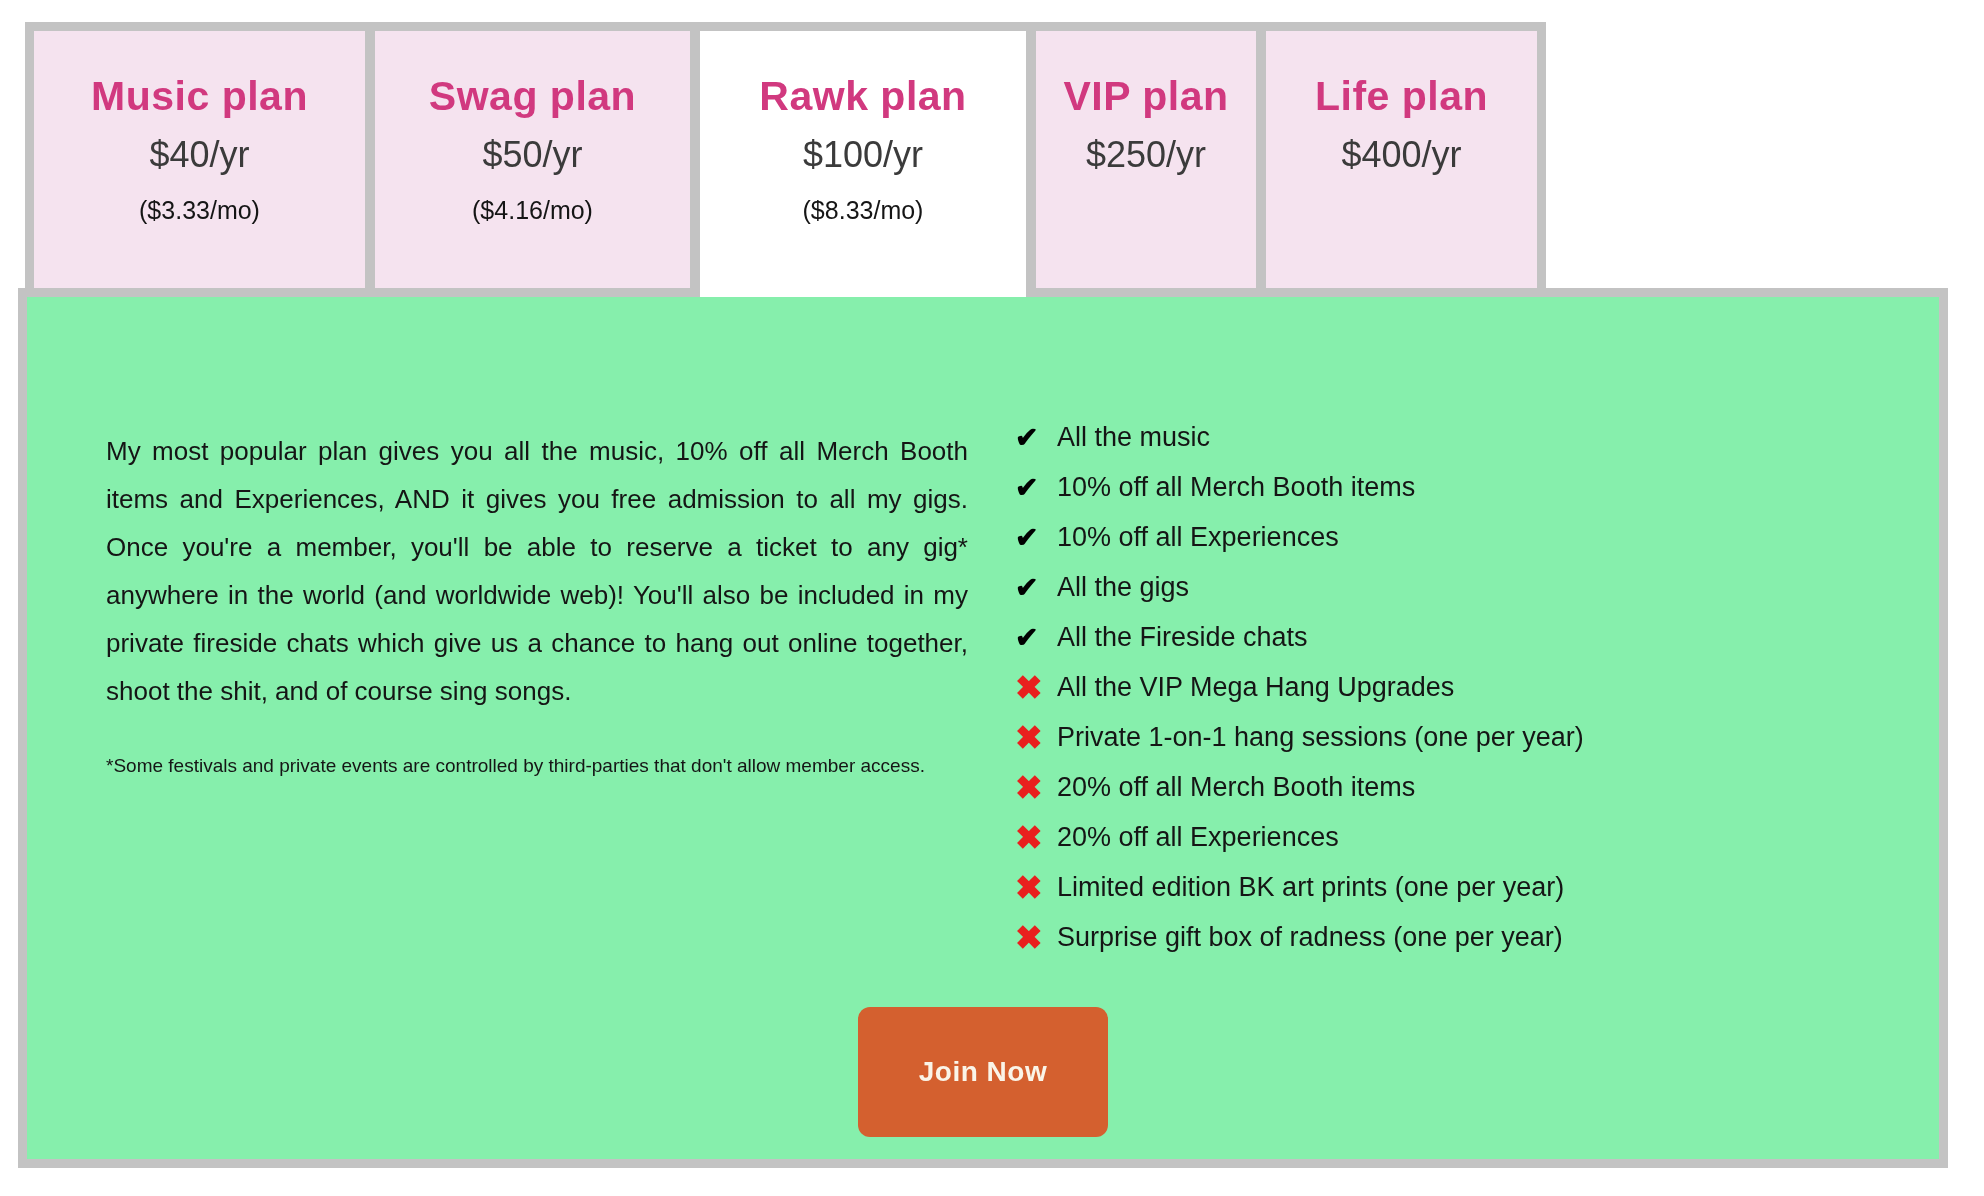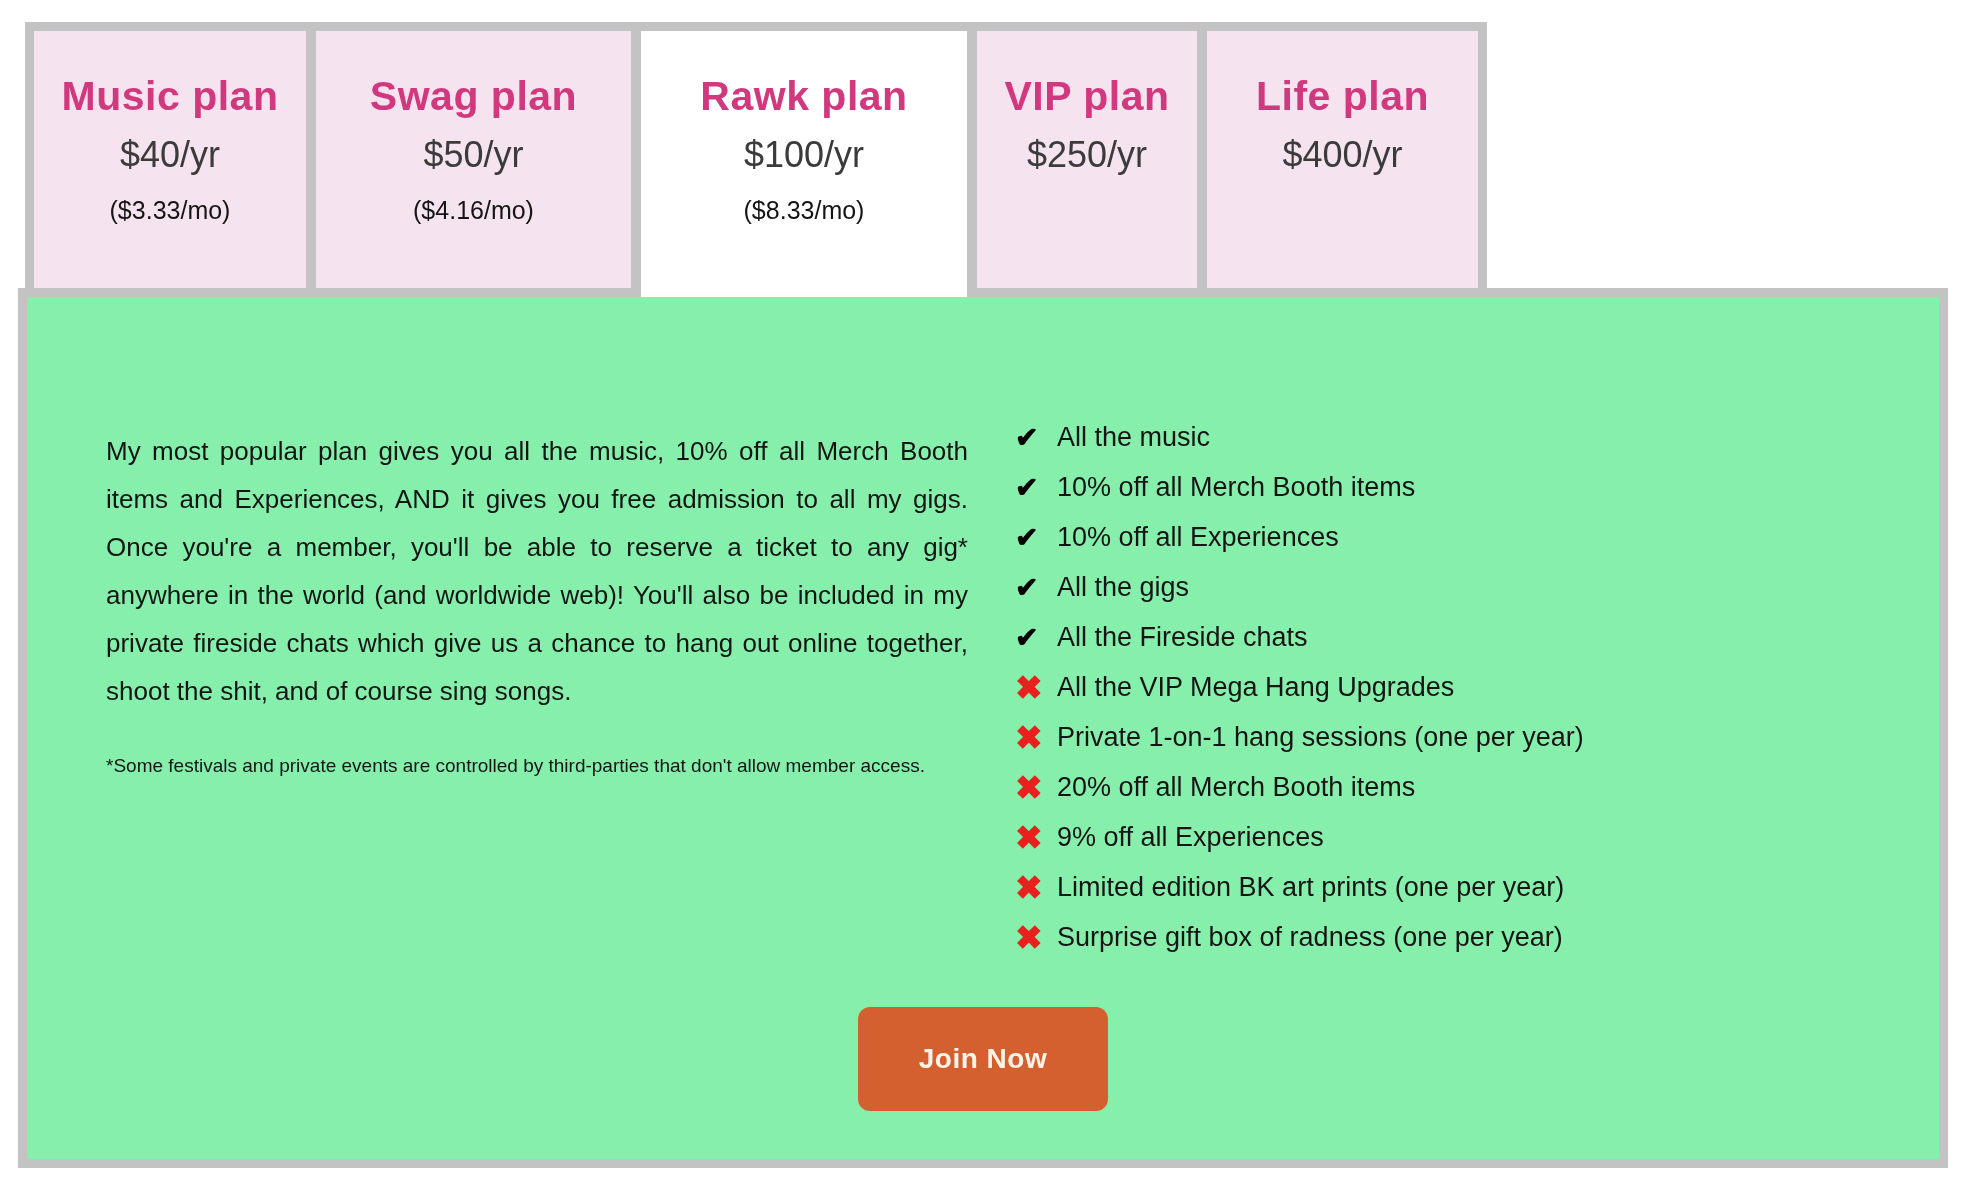--- a/index.html
+++ b/index.html
@@ -33,21 +33,21 @@
   }
   .tab {
     height: 257px;
     background: var(--tab-pink-bg);
     display: flex;
     flex-direction: column;
     align-items: center;
     padding-top: 42px;
     cursor: pointer;
   }
-  .tab:nth-of-type(1) { width: 272px; }
+  .tab:nth-of-type(1) { width: 331px; }
   .tab:nth-of-type(2) { width: 315px; }
   .tab:nth-of-type(3) { width: 326px; }
   .tab:nth-of-type(4) { width: 220px; }
   .tab:nth-of-type(5) { width: 271px; }
   .tab.active {
     background: #ffffff;
     height: 266px;
     margin-bottom: -9px;
   }
   .tab-name {
@@ -110,21 +110,21 @@
   }
   .feature-icon.check { font-size: 28px; font-weight: 700; color: #000000; }
   .feature-icon.cross { font-size: 33px; font-weight: 700; color: var(--x-red); }
   
   .button-row {
     text-align: center;
     margin-top: 45px;
   }
   .join-button {
     width: 250px;
-    height: 104px;
+    height: 130px;
     background: var(--button-orange);
     color: var(--button-text);
     border: none;
     border-radius: 12px;
     font-family: "Liberation Sans", sans-serif;
     font-size: 28px;
     font-weight: 700;
     cursor: pointer;
     letter-spacing: 0.5px;
   }
@@ -211,21 +211,21 @@
             <span class="feature-label">Private 1-on-1 hang sessions (one per year)</span>
           </li>
 
           <li class="feature-item">
             <span class="feature-icon cross">✖</span>
             <span class="feature-label">20% off all Merch Booth items</span>
           </li>
 
           <li class="feature-item">
             <span class="feature-icon cross">✖</span>
-            <span class="feature-label">9% off all Experiences</span>
+            <span class="feature-label">20% off all Experiences</span>
           </li>
 
           <li class="feature-item">
             <span class="feature-icon cross">✖</span>
             <span class="feature-label">Limited edition BK art prints (one per year)</span>
           </li>
 
           <li class="feature-item">
             <span class="feature-icon cross">✖</span>
             <span class="feature-label">Surprise gift box of radness (one per year)</span>

